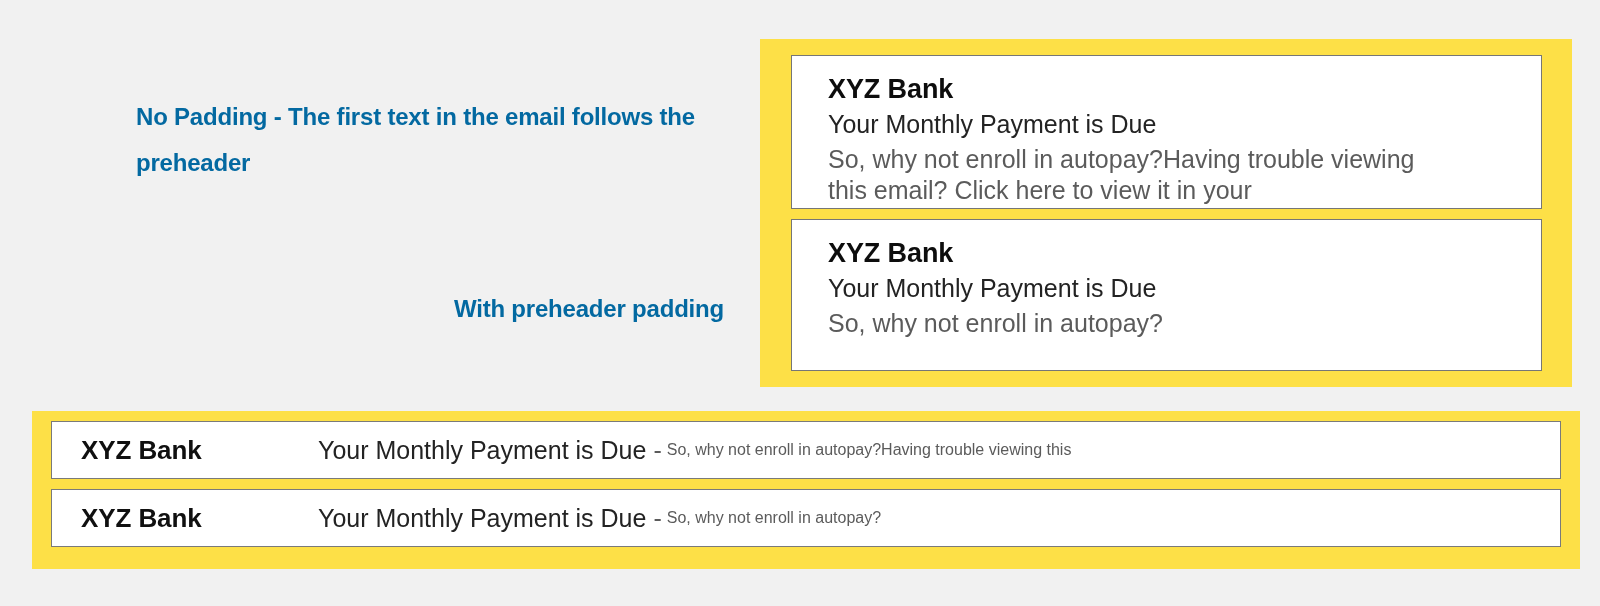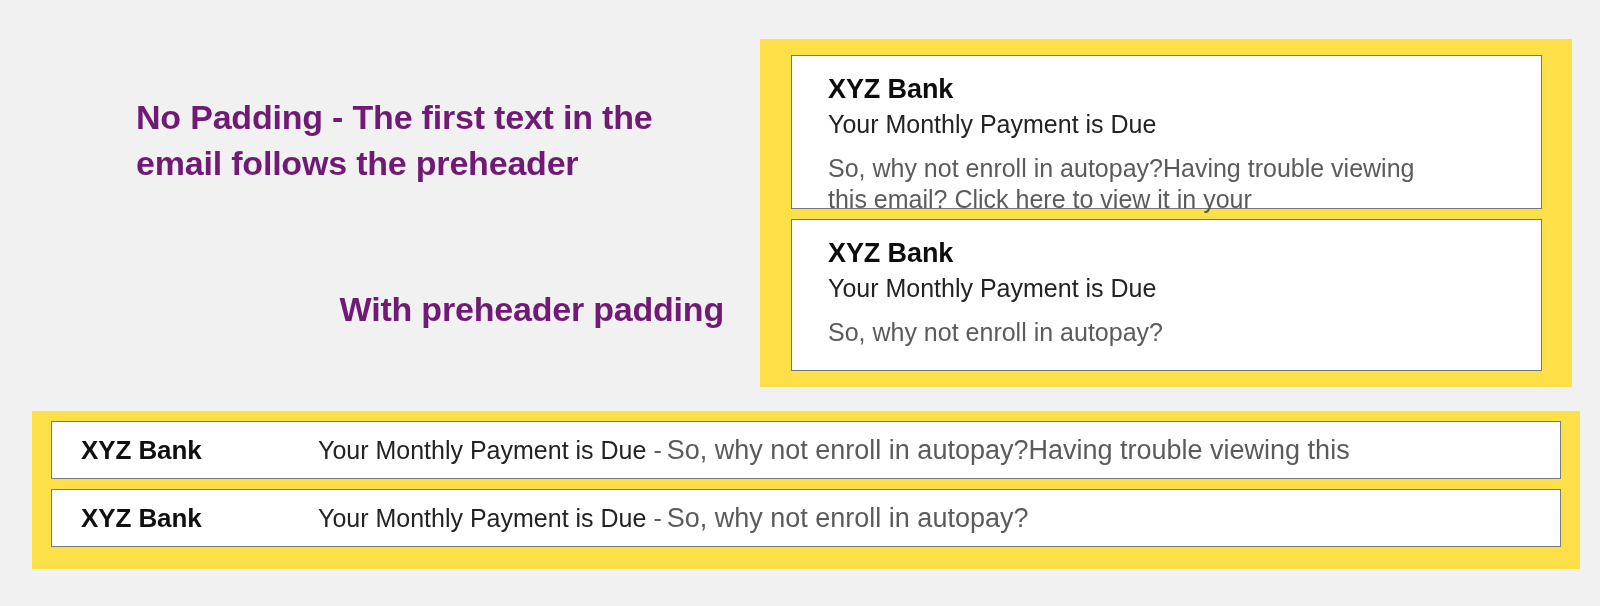--- a/index.html
+++ b/index.html
@@ -18,23 +18,23 @@
   #stage {
     position: absolute;
     inset: 0;
     width: 1600px;
     height: 606px;
   }
 
   
   .annotation {
     position: absolute;
-    color: #701a75;
+    color: #0369a1;
     font-weight: 700;
-    font-size: 34px;
+    font-size: 24px;
     line-height: 46px;
     letter-spacing: -0.2px;
   }
   #annotation-no-padding {
     left: 136px;
     top: 94px;
     width: 600px;
     text-align: left;
   }
   #annotation-with-padding {
@@ -92,21 +92,21 @@
     font-weight: 400;
     color: #232323;
     line-height: 34px;
     margin-top: 1px;
   }
   .preview-snippet {
     font-size: 25px;
     font-weight: 400;
     color: #5b5b5b;
     line-height: 31px;
-    margin-top: 12px;
+    margin-top: 3px;
     max-width: 620px;
   }
 
   
   .list-row {
     background: #ffffff;
     border: 1px solid #7a7a7a;
     box-sizing: border-box;
     height: 58px;
     display: flex;
@@ -128,21 +128,21 @@
     font-size: 25px;
     font-weight: 400;
     color: #232323;
   }
   .row-separator {
     font-size: 25px;
     color: #5b5b5b;
     padding: 0 5px 0 7px;
   }
   .row-snippet {
-    font-size: 27px;
+    font-size: 16px;
     font-weight: 400;
     color: #5b5b5b;
     overflow: hidden;
     text-overflow: clip;
   }
 </style>
 </head>
 <body>
 
 <div id="stage">

